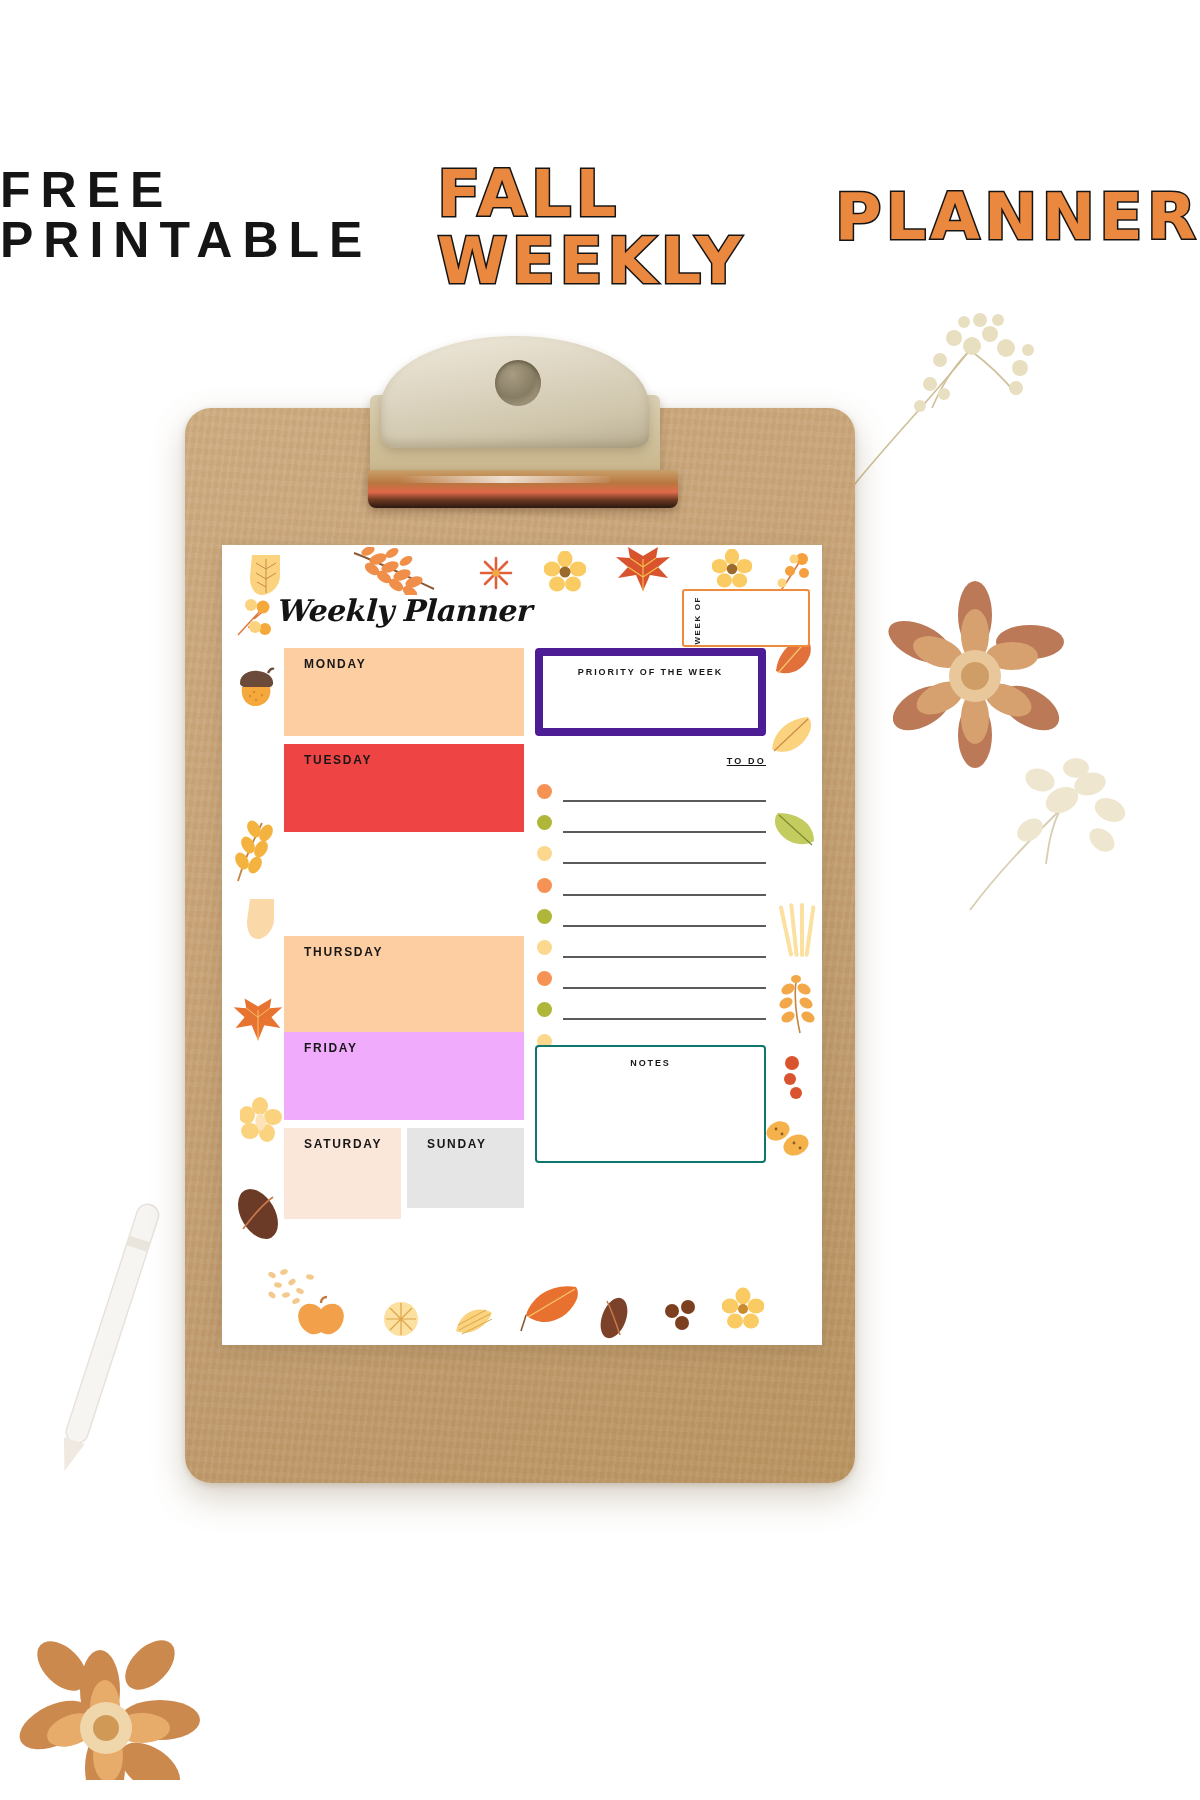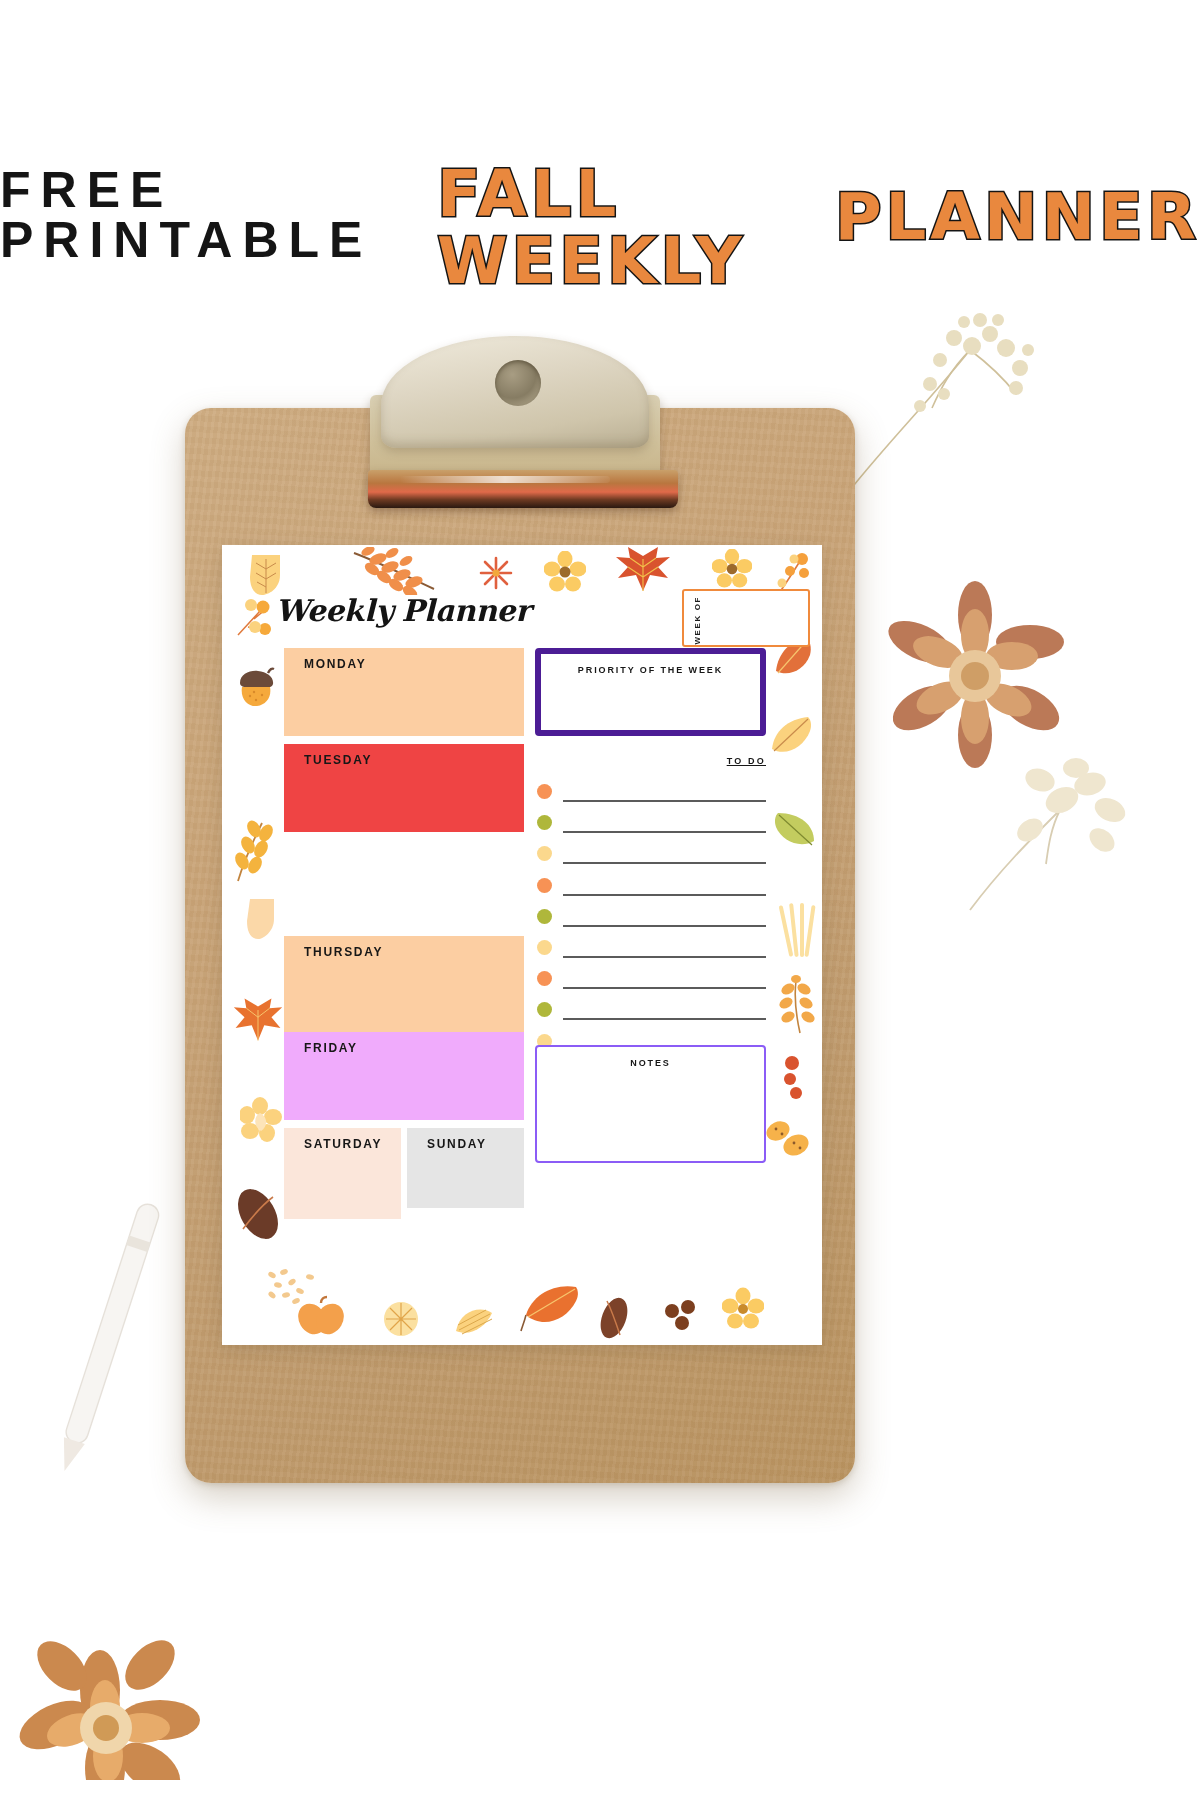--- a/index.html
+++ b/index.html
@@ -123,41 +123,41 @@
     position:absolute;left:62px;width:240px;background:#FCCEA2;
   }
   .day-label{
     position:absolute;left:20px;top:9px;
     font-size:12px;font-weight:700;letter-spacing:1.7px;color:#171717;
   }
   .weekend-block{background:#FBE6DA;width:117px;}
 
   .priority-box{
     position:absolute;left:313px;top:103px;width:231px;height:88px;
-    border:6px solid #4c1d95;border-radius:4px;box-sizing:border-box;background:#fff;
+    border:8px solid #4c1d95;border-radius:4px;box-sizing:border-box;background:#fff;
   }
   .box-caption{
     position:absolute;left:0;right:0;top:11px;text-align:center;
     font-size:9px;font-weight:700;letter-spacing:1.9px;color:#171717;
   }
   .todo-caption{
     position:absolute;left:313px;top:211px;width:231px;text-align:right;
     font-size:9px;font-weight:700;letter-spacing:2.2px;color:#171717;text-decoration:underline;
   }
   .todo-list{position:absolute;left:313px;top:236px;width:231px;}
   .todo-row{position:relative;height:31.2px;}
   .todo-dot{
     position:absolute;left:2px;top:3px;width:15px;height:15px;border-radius:50%;
   }
   .todo-line{
     position:absolute;left:28px;right:0;top:19px;height:2px;background:#5b5b5b;
   }
   .notes-box{
     position:absolute;left:313px;top:500px;width:231px;height:118px;
-    border:2px solid #8b5cf6;border-radius:4px;box-sizing:border-box;background:#fff;
+    border:2px solid #0f766e;border-radius:4px;box-sizing:border-box;background:#fff;
   }
 
   
   .prop{position:absolute;}
 </style>
 </head>
 <body>
 
 <div class="headline">
   <div class="h-free">FREE PRINTABLE</div>

